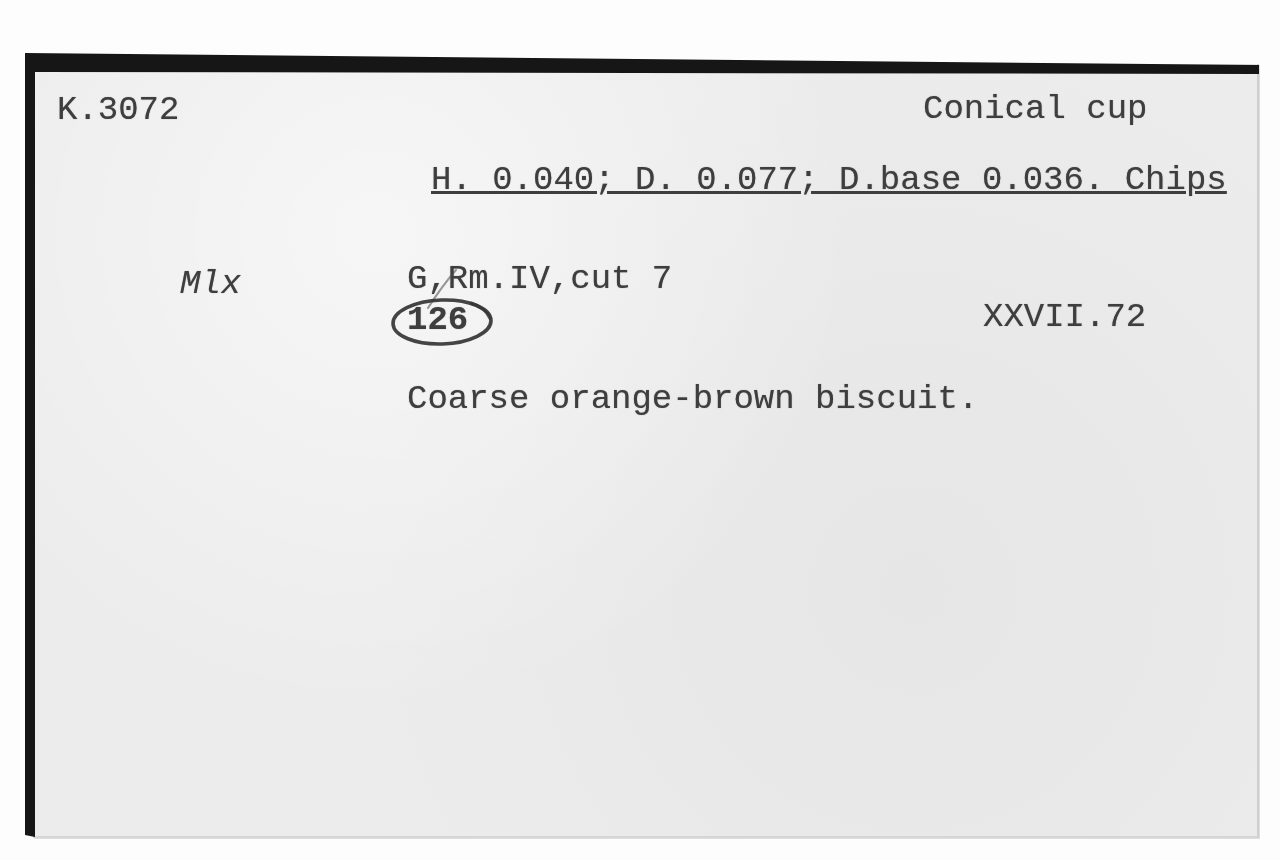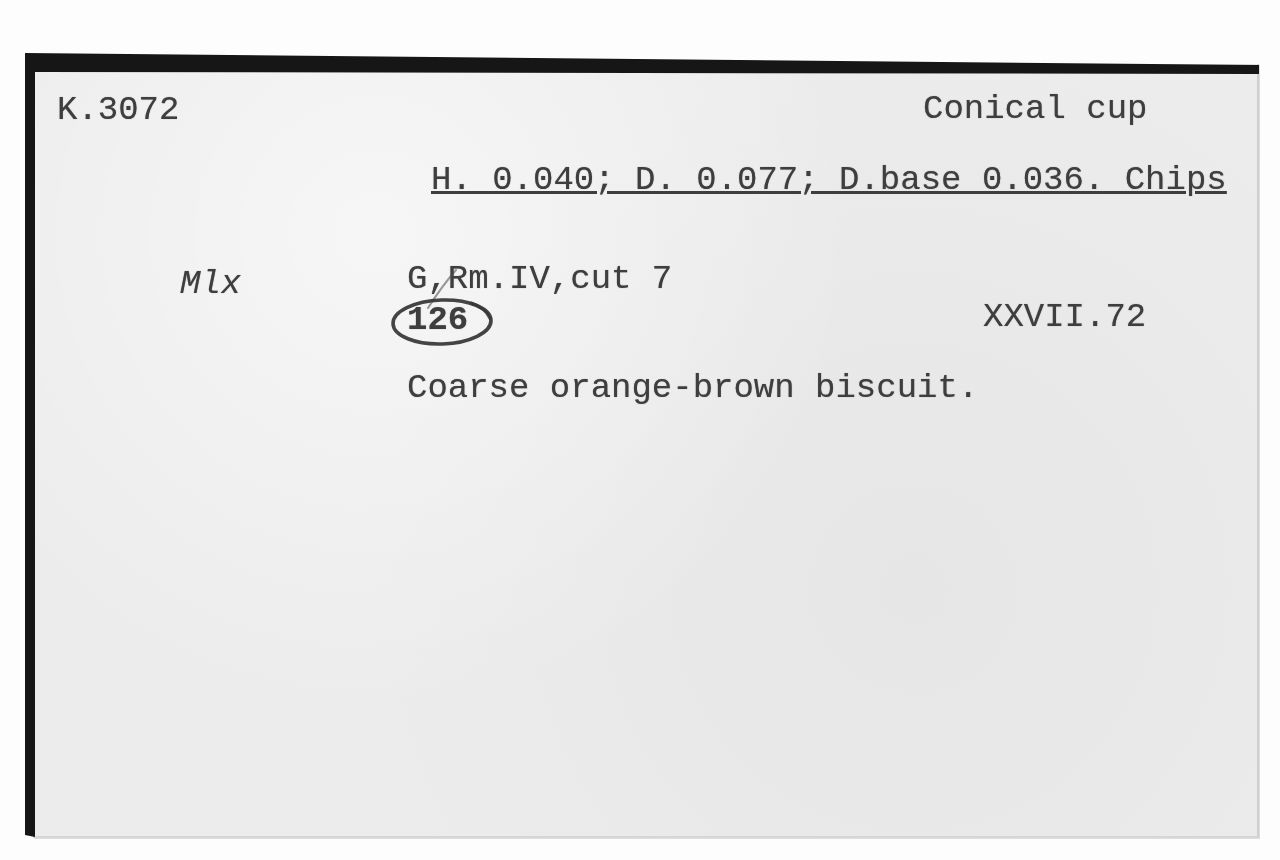--- a/index.html
+++ b/index.html
@@ -65,21 +65,21 @@
 
   .catalog-number   { left: 57px;  top: 92px;  }
   .object-title     { left: 879px; top: 91px; margin-left: 44px;  }
   .dims-line-1      { left: 431px; top: 162px; text-decoration: underline; }
   .dims-line-2      { left: 407px; top: 198px; }
   .material-code    { left: 180px; top: 266px; font-style: italic; }
   .findspot         { left: 407px; top: 261px; }
   .plate-reference  { left: 983px; top: 263px; margin-top: 36px; }
   .circled-number   { left: 407px; top: 302px; font-weight: bold; }
   .box-reference    { left: 748px; top: 299px; }
-  .fabric-line      { left: 407px; top: 370px; }
+  .fabric-line      { left: 407px; top: 381px; }
 
   .circle-annotation-svg {
     position: absolute;
     left: 388px;
     top: 258px;
     width: 130px;
     height: 100px;
     pointer-events: none;
   }
 </style>

